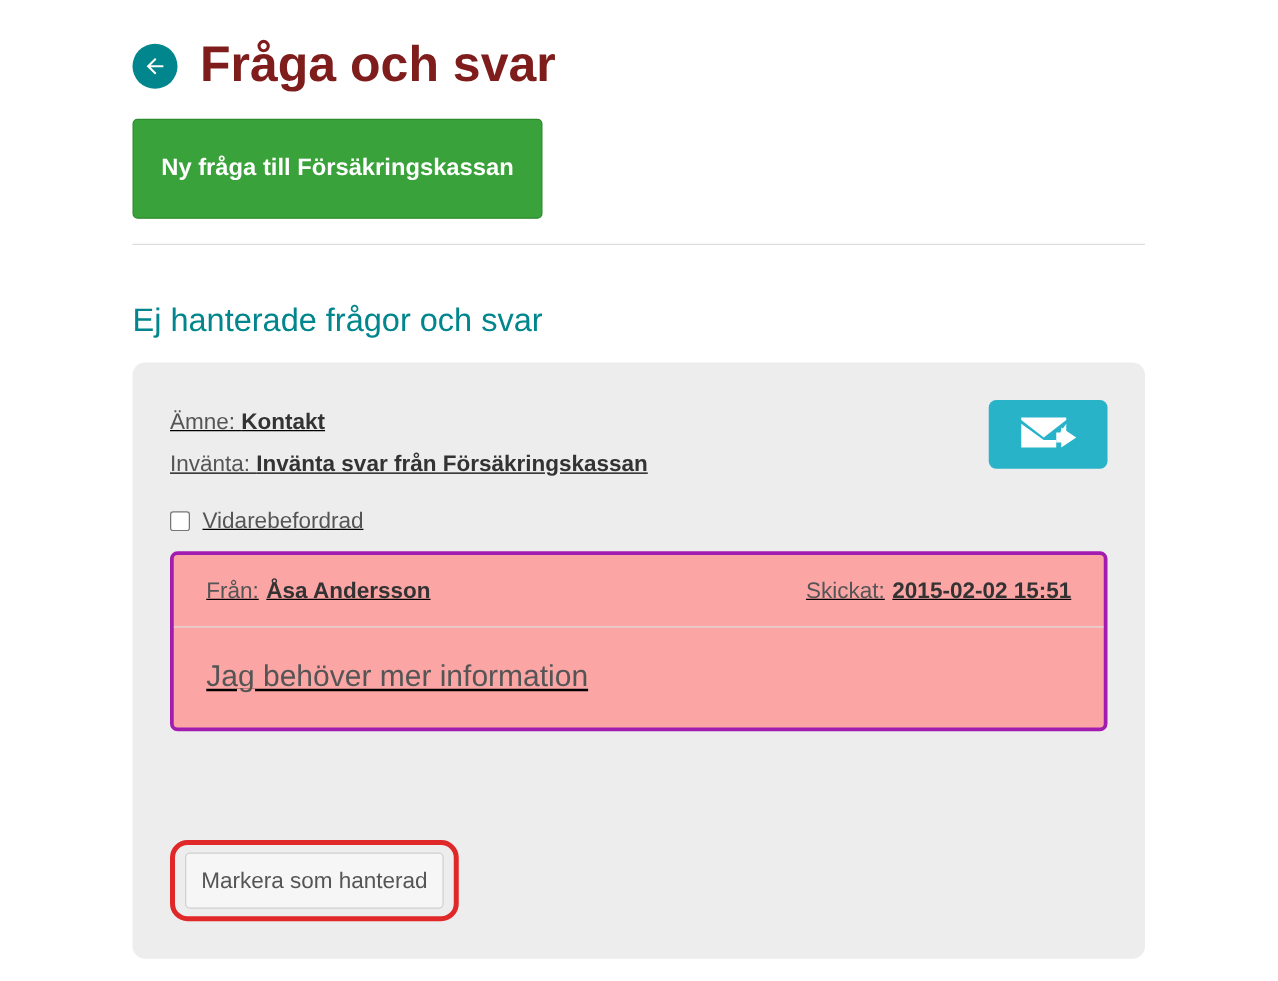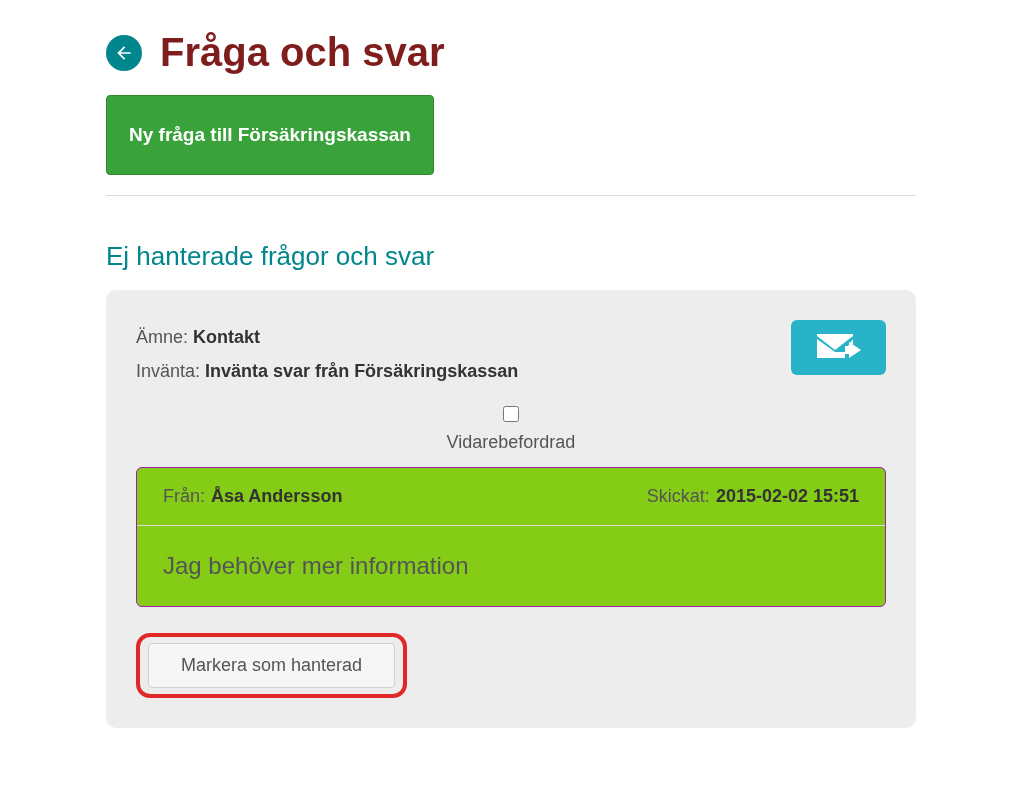--- a/index.html
+++ b/index.html
@@ -63,20 +63,21 @@
       color: #00868c;
       font-size: 26px;
       font-weight: normal;
       margin-bottom: 18px;
     }
     .card {
       background: #ededed;
       border-radius: 10px;
       padding: 30px 30px 30px 30px;
       position: relative;
+      text-decoration: underline;
     }
     .card-header {
       display: flex;
       justify-content: space-between;
       align-items: flex-start;
       margin-bottom: 18px;
     }
     .card-meta {
       color: #555;
       font-size: 18px;
@@ -103,33 +104,32 @@
     .forward-btn svg {
       fill: white;
     }
     .checkbox-row {
       display: flex;
       align-items: center;
       gap: 10px;
       margin-bottom: 14px;
       color: #555;
       font-size: 18px;
-      flex-direction: column;
     }
     .checkbox-row input[type="checkbox"] {
       width: 16px;
       height: 16px;
       cursor: pointer;
     }
     .message-box {
-      background: #84cc16;
-      border: 1px solid #a21caf;
+      background: #fca5a5;
+      border: 3px solid #a21caf;
       border-radius: 6px;
       overflow: hidden;
-      margin-bottom: 26px;
+      margin-bottom: 87px;
     }
     .message-header {
       display: flex;
       justify-content: space-between;
       padding: 18px 26px;
       border-bottom: 1px solid #ddd;
       font-size: 18px;
       color: #555;
     }
     .message-header .left,
@@ -149,21 +149,21 @@
     .mark-handled-wrap {
       display: inline-block;
       border: 4px solid #e02828;
       border-radius: 14px;
       padding: 6px 8px;
     }
     .mark-handled-btn {
       background: #f6f6f6;
       border: 1px solid #d0d0d0;
       border-radius: 4px;
-      padding: 11px 32px;
+      padding: 11px 12px;
       font-size: 18px;
       color: #555;
       cursor: pointer;
     }
   </style>
 </head>
 <body>
 
 <div class="container">
 

